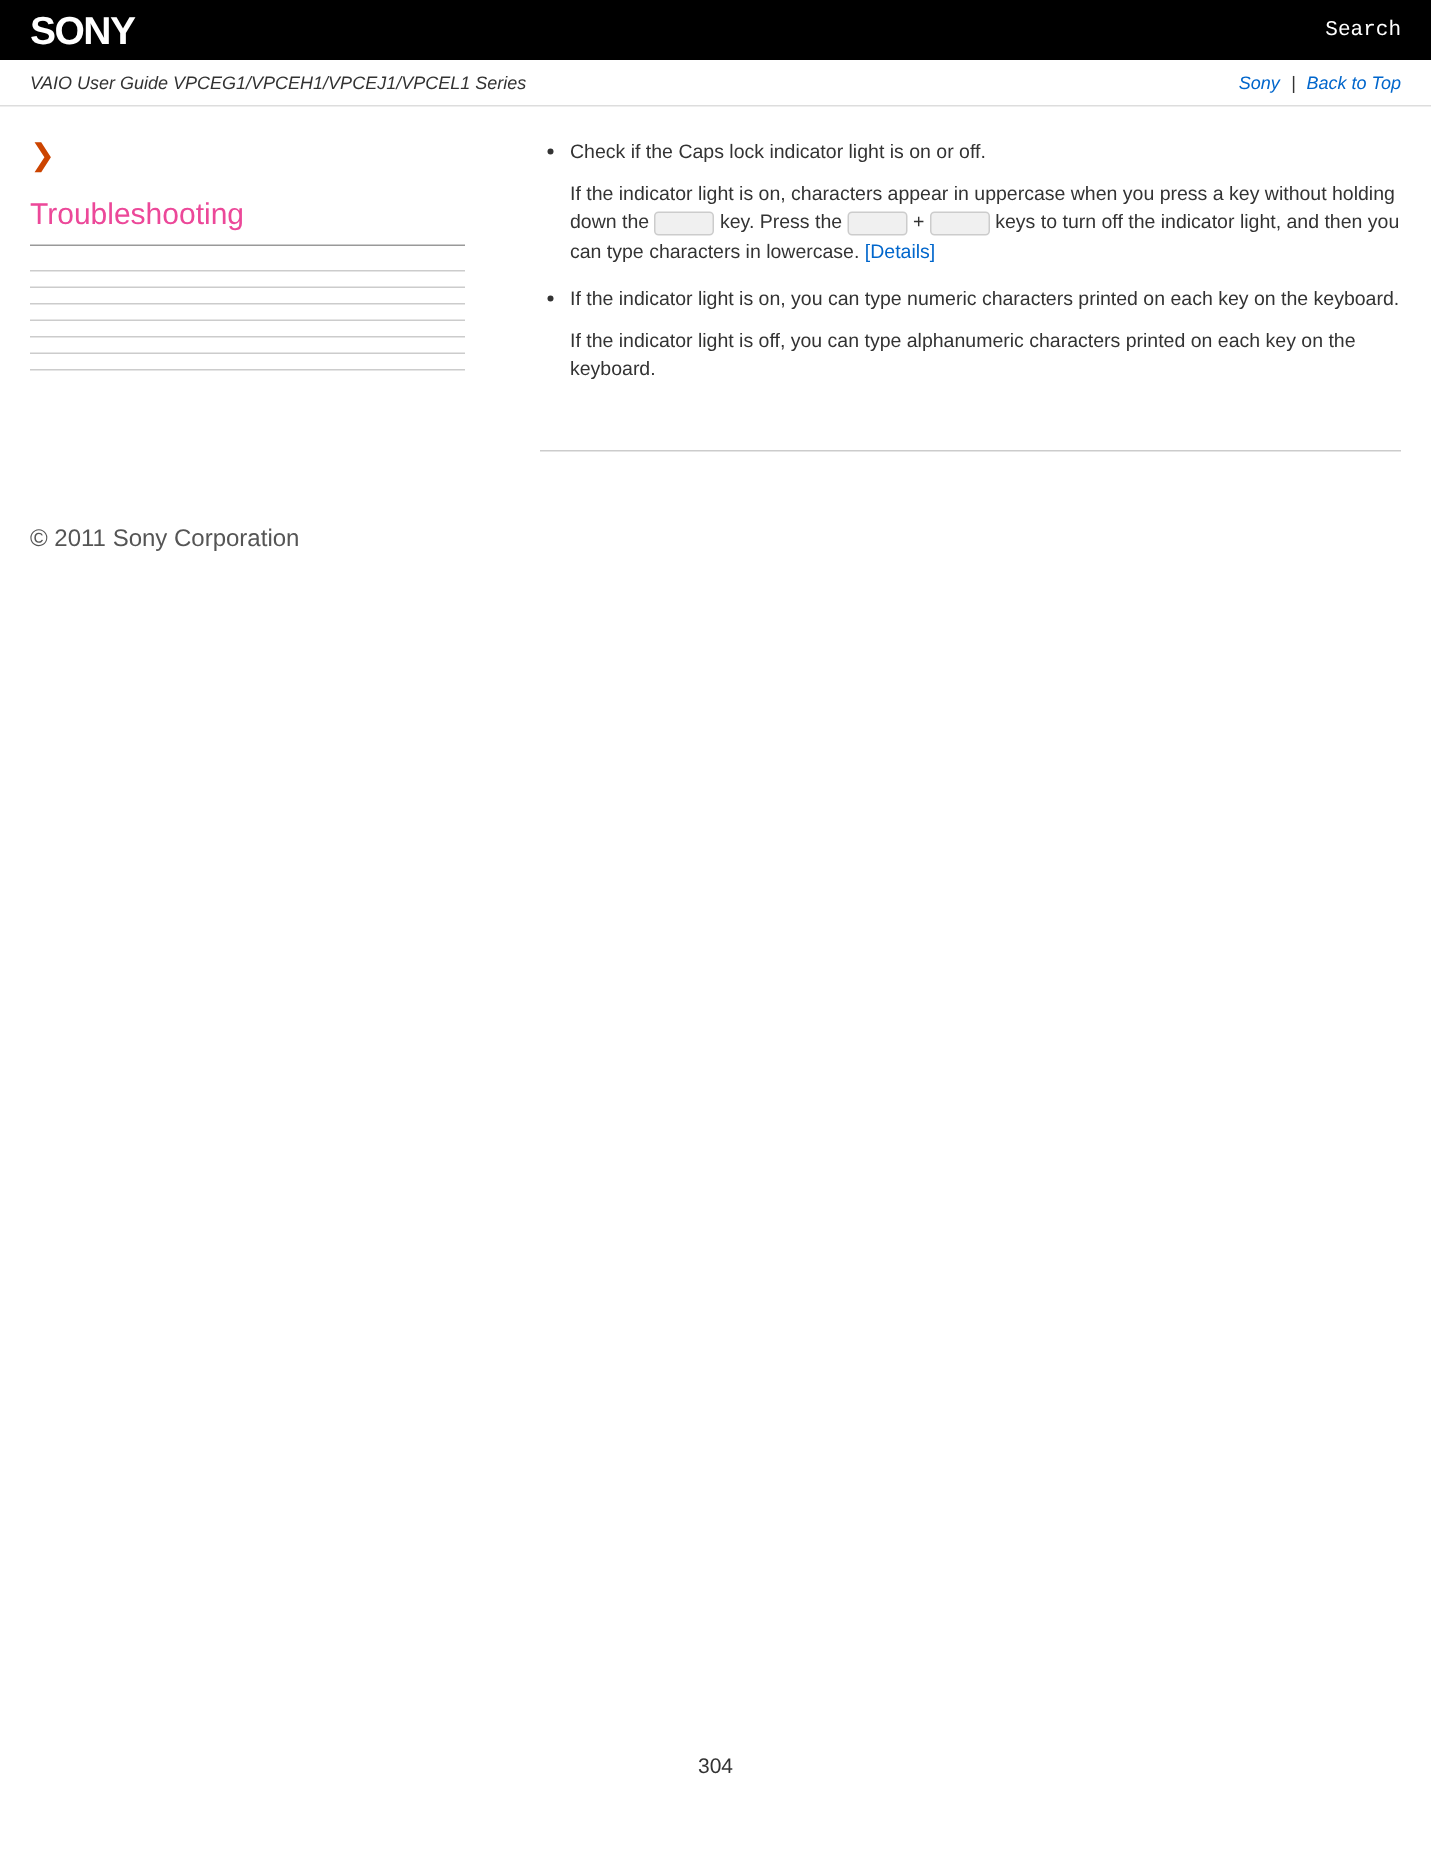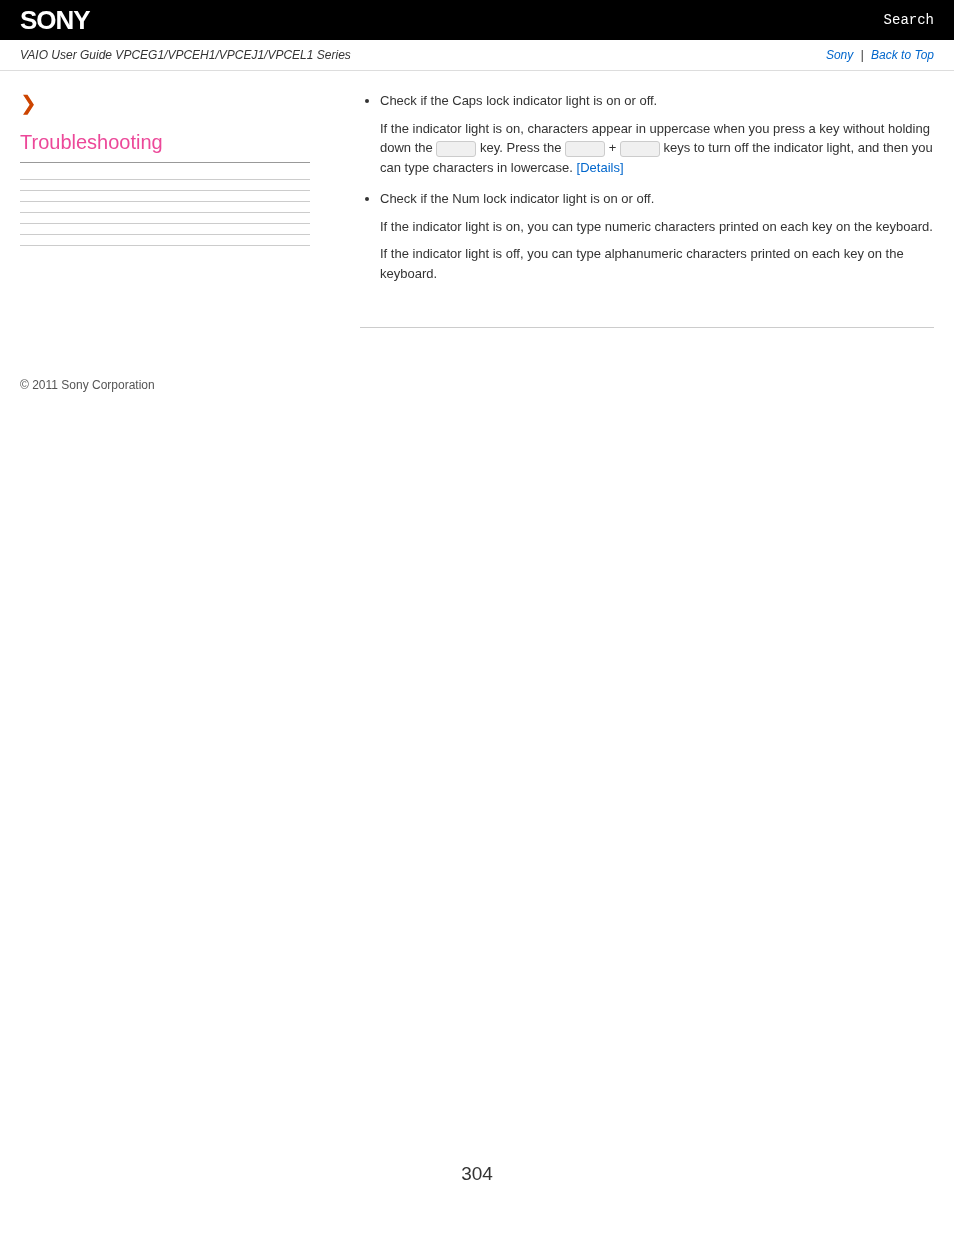--- a/index.html
+++ b/index.html
@@ -123,29 +123,29 @@
       padding: 1px 8px;
       font-size: 11px;
       min-width: 40px;
       height: 16px;
       vertical-align: middle;
     }
 
     
     .footer {
       padding: 20px;
-      font-size: 12px;
+      font-size: 16px;
       color: #555;
     }
 
     
     .page-number {
       text-align: center;
       padding: 20px;
-      font-size: 19px;
+      font-size: 14px;
       color: #333;
       position: absolute;
       bottom: 30px;
       left: 0;
       right: 0;
     }
 
     .page-wrapper {
       position: relative;
       min-height: 1235px;
@@ -194,21 +194,20 @@
               <span class="key-placeholder"></span>
               <span>key. Press the</span>
               <span class="key-placeholder"></span>
               <span>+</span>
               <span class="key-placeholder"></span>
               <span>keys to turn off the indicator light, and then you can type characters in lowercase.</span>
               <a href="#" class="details-link">[Details]</a>
             </p>
           </li>
           <li>
-            <p>Check if the Num lock indicator light is on or off.</p>
             <p>If the indicator light is on, you can type numeric characters printed on each key on the keyboard.</p>
             <p>If the indicator light is off, you can type alphanumeric characters printed on each key on the keyboard.</p>
           </li>
         </ul>
       </div>
     </div>
 
   </div>
 
   <div class="footer">

